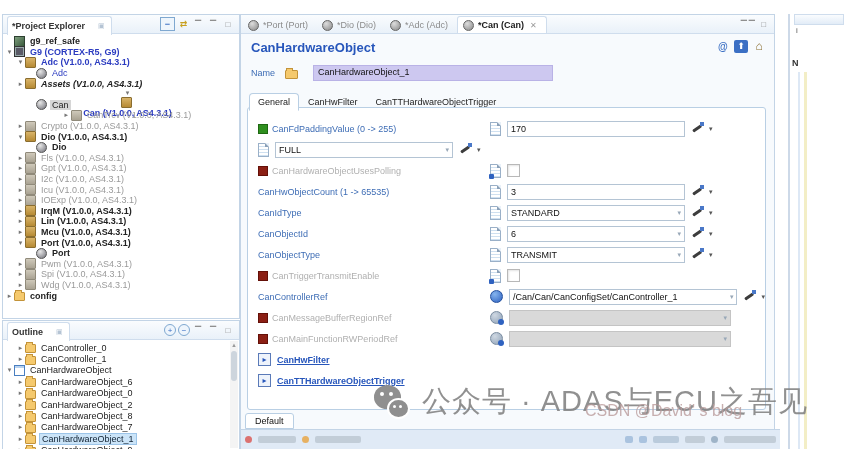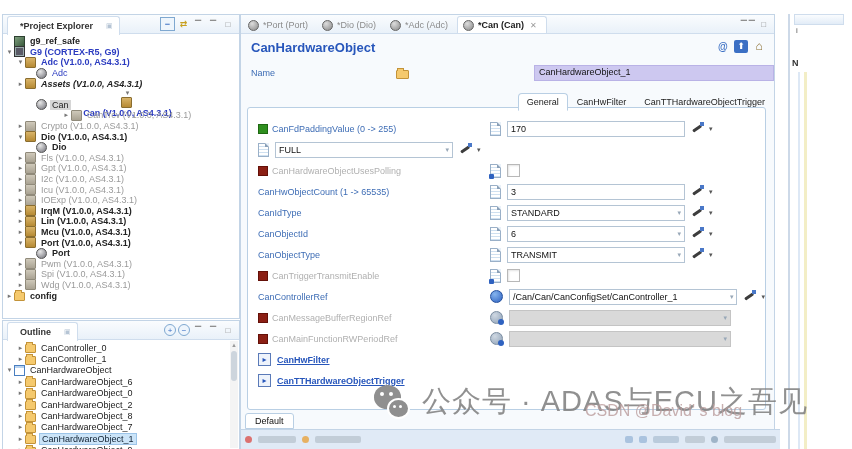--- a/index.html
+++ b/index.html
@@ -2,21 +2,21 @@
 <html><head>
 <meta charset="utf-8">
 <style>
   html,body{margin:0;padding:0;background:#fff;}
   #screen{position:relative;width:852px;height:449px;overflow:hidden;
     font-family:"Liberation Sans","DejaVu Sans",sans-serif;font-size:9px;color:#222;background:#fff;}
   
   .panel{position:absolute;background:#fff;border:1px solid #c3d4e6;}
   .phead{height:18px;background:linear-gradient(#fafcfe,#e9f1f9);border-bottom:1px solid #cfdded;
     display:flex;align-items:center;padding:0 4px;}
-  .ptab{display:flex;align-items:center;gap:13px;padding:2px 6px 2px 12px;background:#fff;
+  .ptab{display:flex;align-items:center;gap:13px;padding:2px 6px 2px 4px;background:#fff;
     border:1px solid #cfdded;border-bottom:none;border-radius:3px 3px 0 0;height:14px;margin-top:2px;font-weight:bold;color:#333;}
   .phead .spacer{flex:1}
   .hicon{width:13px;height:12px;display:flex;align-items:center;justify-content:center;margin-left:2px;font-size:9px;color:#666;}
   .mini{color:#8a8a8a;font-size:8px;letter-spacing:1px;}
   
   .tree{padding:2px 0 0 2px;overflow:hidden;}
   .trow{display:flex;align-items:center;height:10.6px;white-space:nowrap;}
   .trow .chev{width:9px;flex:none;text-align:center;color:#777;font-size:7px;}
   .lbl{padding:0 2px;}
   .s-blue{color:#2b3bc0}.s-blue-bold{color:#2b3bc0;font-weight:bold}
@@ -41,24 +41,24 @@
   .sphere{width:9px;height:9px;border-radius:50%;background:radial-gradient(circle at 35% 30%,#ddd,#888);border:1px solid #666;flex:none;}
   .etab .close{color:#9a9a9a;font-size:8px;margin-left:2px;}
   #etabs .winbtns{margin-left:auto;margin-bottom:4px;padding-right:6px;color:#8a8a8a;font-size:8px;letter-spacing:2px;}
   #ehead{padding:6px 8px 0 10px;display:flex;align-items:flex-start;}
   #etitle{color:#2756bb;font-weight:bold;font-size:13px;}
   #ehead .spacer{flex:1}
   .eicon{width:14px;height:13px;margin-left:4px;text-align:center;font-size:10px;line-height:13px;}
   .eicon.at{color:#3b6fc4;font-weight:bold;}
   .eicon.up{background:#3b6fc4;color:#fff;border-radius:2px;font-size:9px;}
   .eicon.home{color:#8a6d2f;font-weight:bold;font-size:12px;}
-  #namerow{display:flex;align-items:center;margin:10px 0 0 10px;justify-content:space-between;}
+  #namerow{display:flex;align-items:center;margin:10px 0 0 10px;}
   #namelbl{color:#3e6db5;width:34px;}
   #nameval{margin-left:12px;background:#cdc8f0;border:1px solid #b9b2e6;padding:1px 4px;min-width:230px;height:12px;color:#111;}
-  #subtabs{display:flex;margin:12px 0 0 8px;align-items:flex-end;justify-content:flex-end;}
+  #subtabs{display:flex;margin:12px 0 0 8px;align-items:flex-end;}
   .stab{padding:3px 8px;color:#222;border:1px solid transparent;}
   .stab.active{background:#fff;border:1px solid #b9cfe4;border-bottom:1px solid #fff;border-radius:4px 4px 0 0;position:relative;z-index:2;}
   #formbox{position:absolute;left:6px;top:92px;width:519px;height:303px;background:#fff;border:1px solid #b9cfe4;border-radius:3px;padding:10px 0 0 10px;box-sizing:border-box;overflow:hidden;}
   .frow{display:flex;align-items:center;height:21px;}
   .flabel{width:232px;display:flex;align-items:center;color:#3e6db5;flex:none;}
   .flabel.dis{color:#b0b0b0;}
   .sq{width:8px;height:8px;margin-right:4px;flex:none;}
   .sq.green{background:#2f8f1f;border:1px solid #1e6812;}
   .sq.red{background:#8b1f14;border:1px solid #641008;}
   .fi{flex:none;margin-right:6px;position:relative;}

